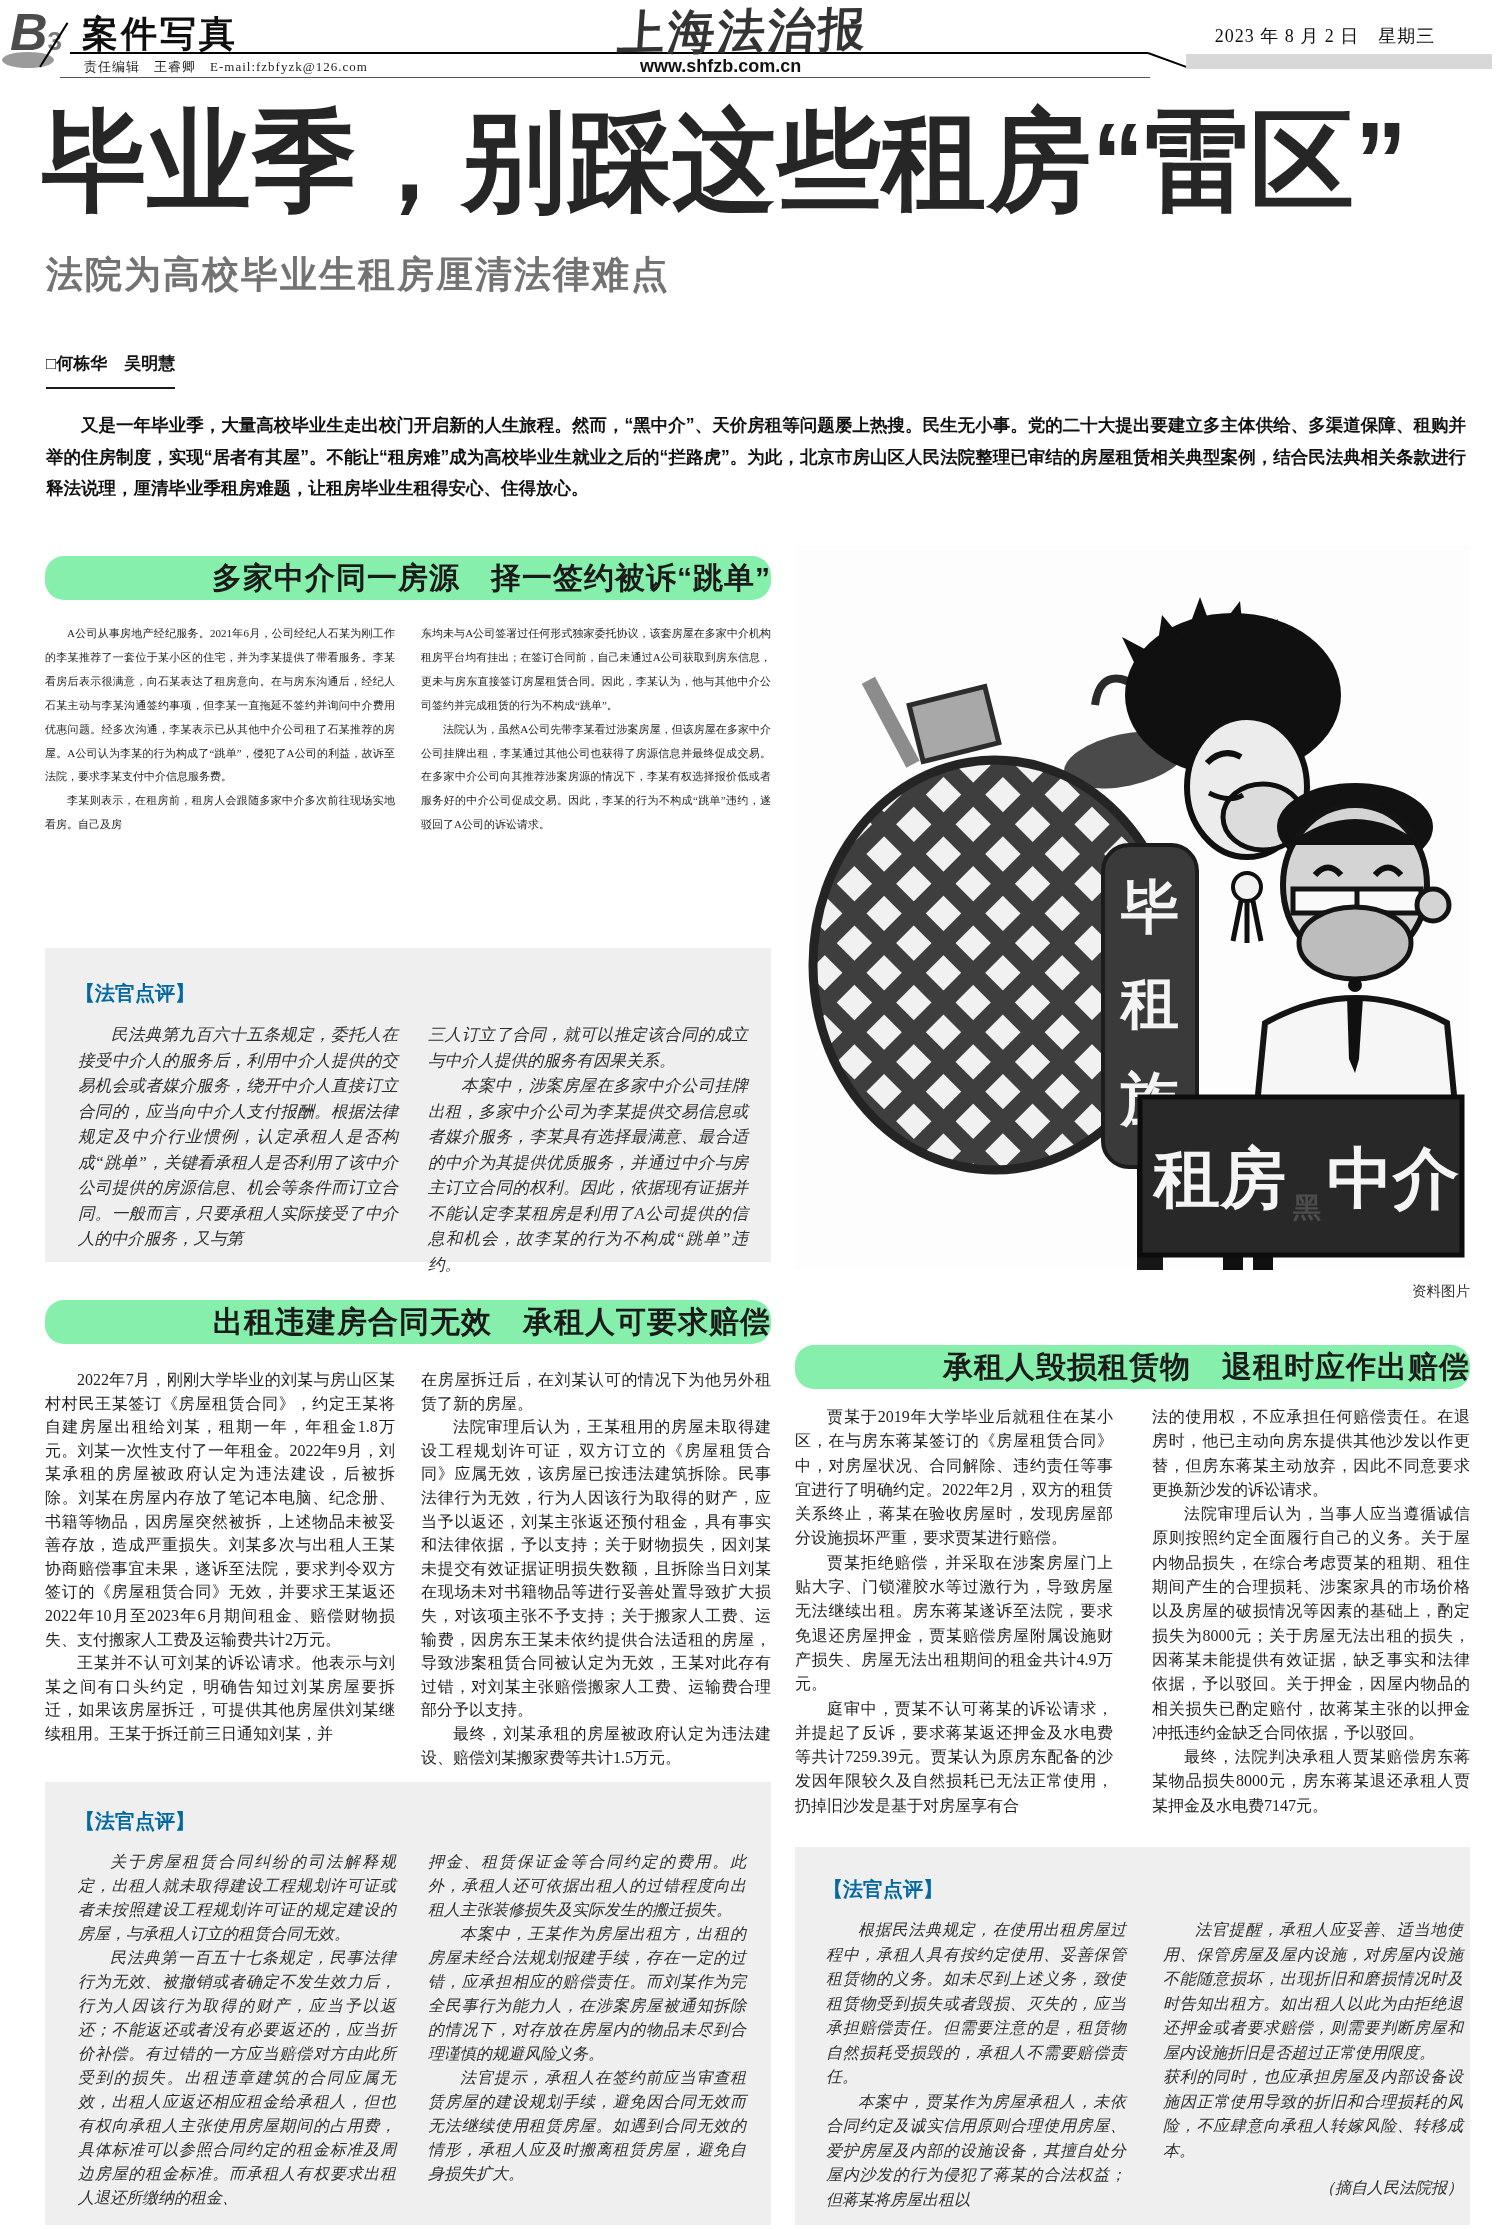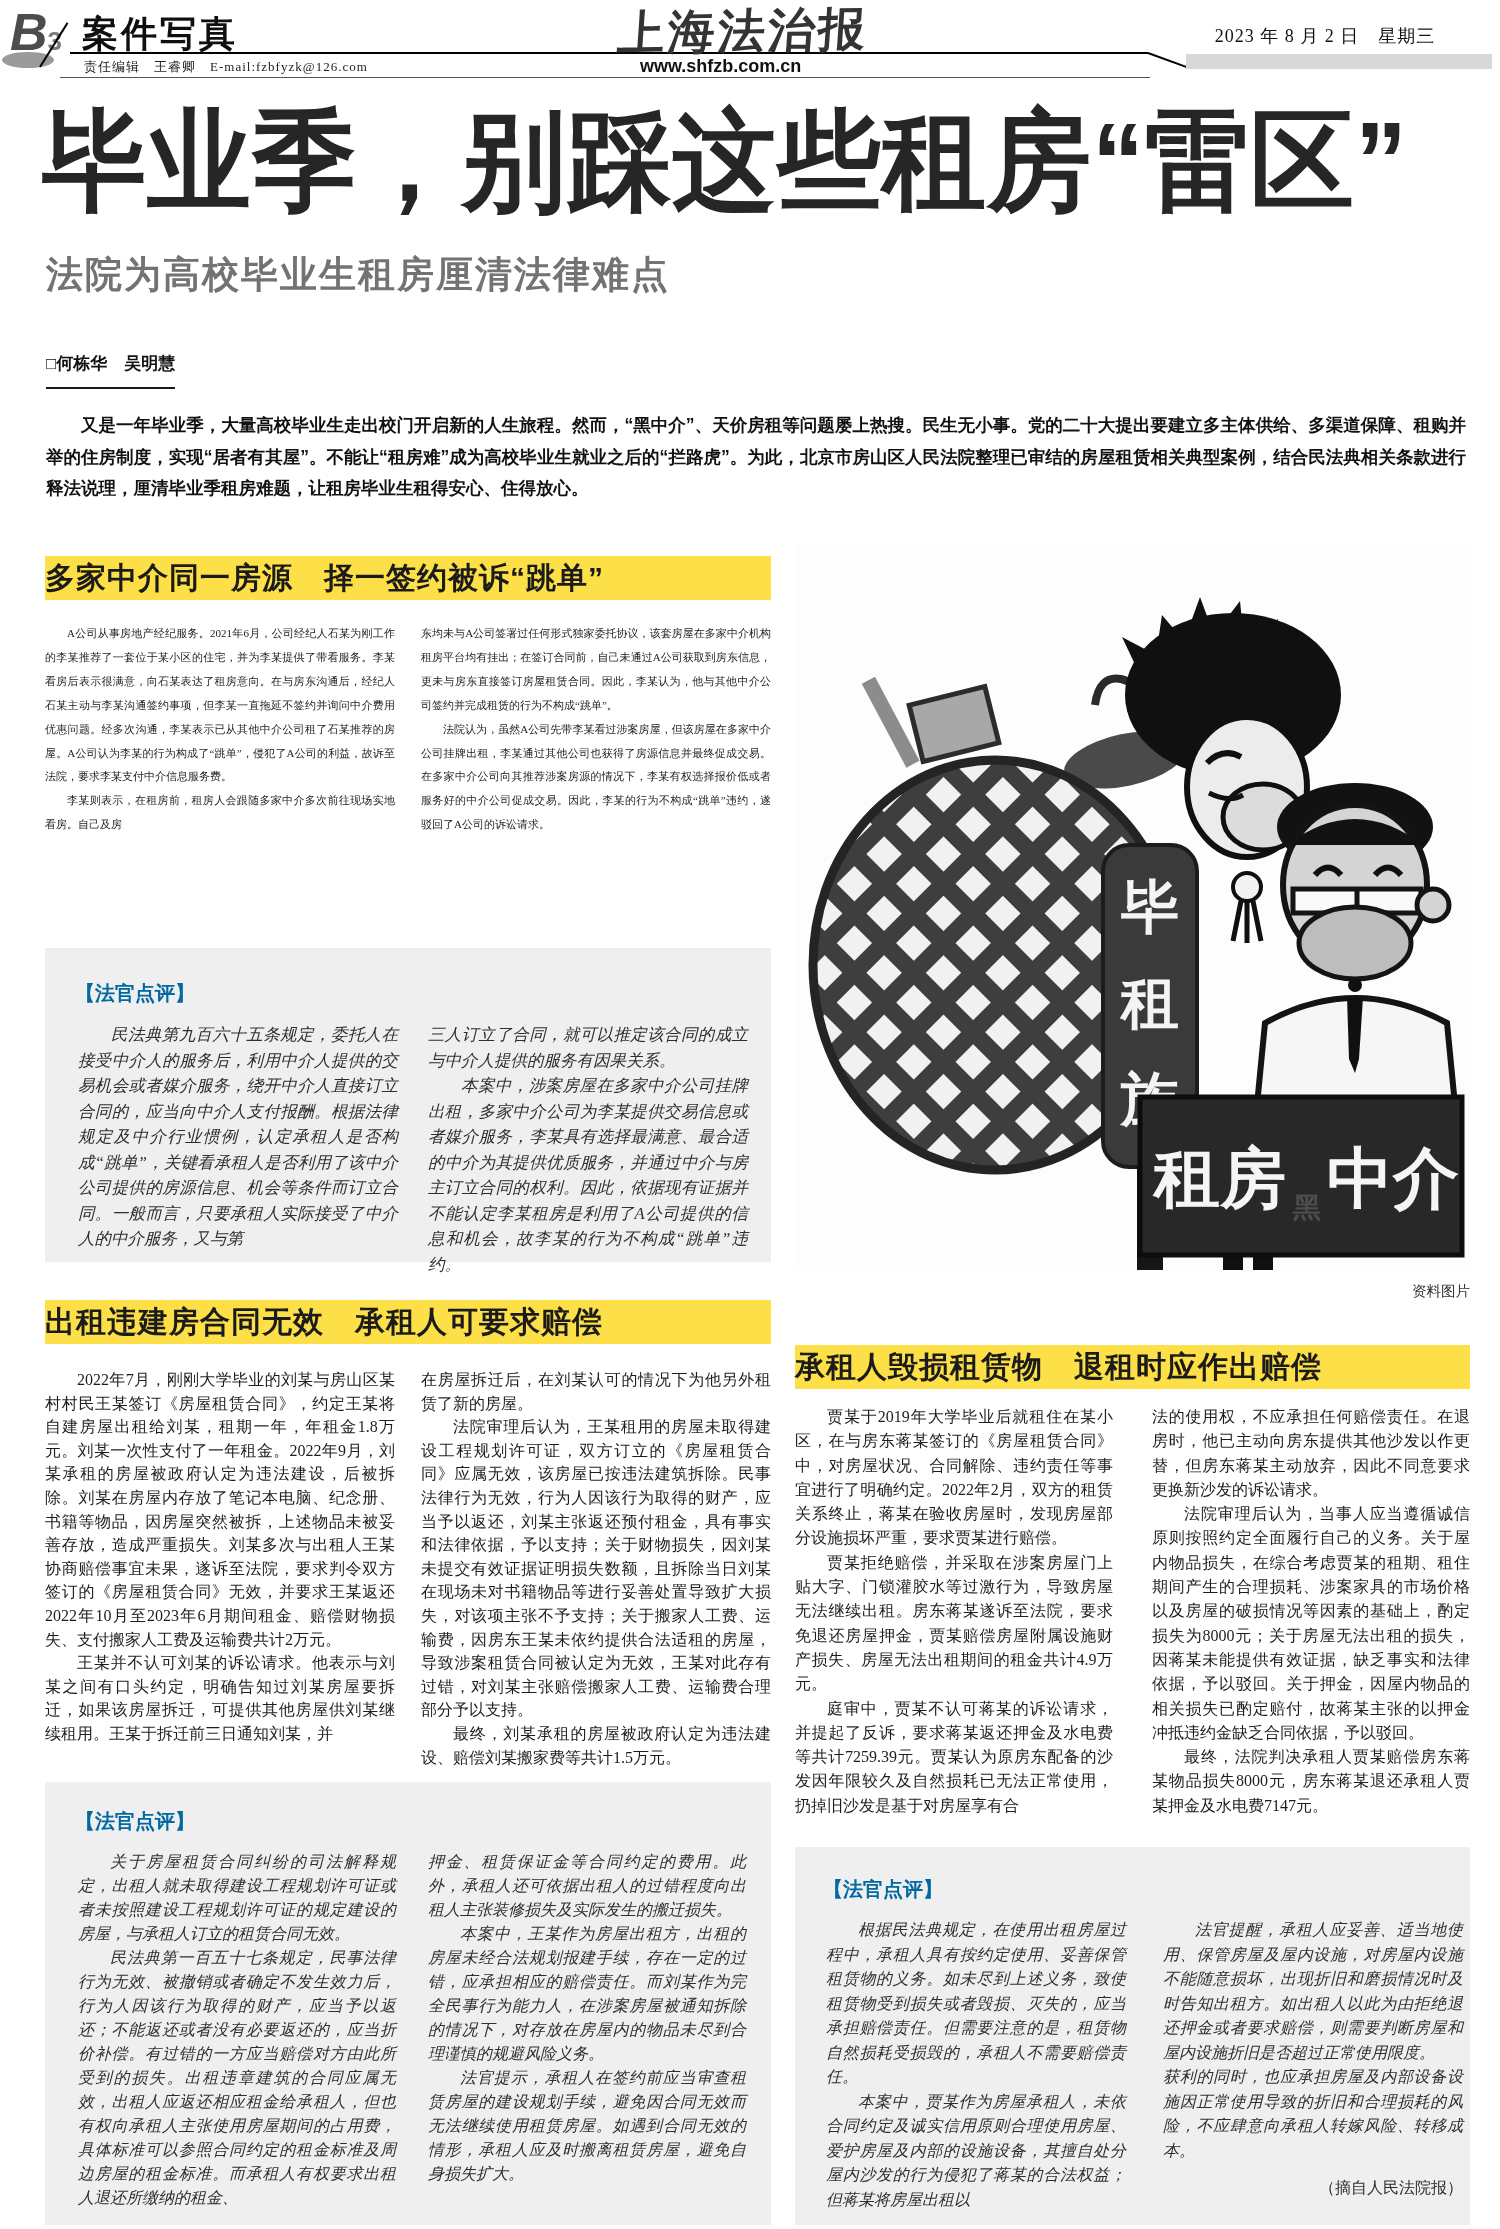--- a/index.html
+++ b/index.html
@@ -28,36 +28,36 @@
                  color:#262626;letter-spacing:1px;line-height:1.05;white-space:nowrap;
                  transform:scaleY(1.06);transform-origin:top left;}
   .sub-headline{font-family:"Liberation Sans",sans-serif;font-weight:bold;font-size:37px;
                 color:#737373;letter-spacing:2px;}
   .byline{font-family:"Liberation Sans",sans-serif;font-weight:bold;font-size:17px;color:#111;
           border-bottom:2px solid #1a1a1a;padding-bottom:12px;text-align:center;}
   .intro{font-family:"Liberation Sans",sans-serif;font-weight:bold;font-size:17.5px;color:#111;
          line-height:31.5px;text-align:justify;text-indent:2em;}
 
   
-  .band{background:#fde047;text-align:left;}
+  .band{background:#86efac;text-align:right;border-radius:19px;}
   .band-title{font-family:"Liberation Sans",sans-serif;font-weight:900;font-size:30px;
               color:#1b1b1b;letter-spacing:1px;line-height:44px;white-space:nowrap;}
   .col{text-align:justify;}
   .pp{margin:0;}
   .ind{text-indent:2em;}
   .a1{font-size:11px;line-height:23.9px;}
   .a2{font-size:16px;line-height:23.6px;}
   .a3{font-size:16px;line-height:24.3px;}
   .comment-box{background:#efefef;}
   .comment-label{font-family:"Liberation Sans",sans-serif;font-weight:bold;font-size:20px;color:#0369a1;}
   .cmt{font-style:italic;color:#2e2e2e;}
   .c1{font-size:16.5px;line-height:25.5px;}
   .c2{font-size:16px;line-height:24px;}
   .c3{font-size:16px;line-height:24.5px;}
-  .source-line{text-align:right;font-size:16px;color:#2e2e2e;}
+  .source-line{text-align:right;font-size:16px;font-style:italic;color:#2e2e2e;}
   .caption{font-size:14.5px;color:#333;text-align:right;}
 </style>
 </head>
 <body>
 
 <div class="abs" style="left:10px;top:6px;">
   <span class="badge-b">B</span><span class="badge-3">3</span>
 </div>
 <div class="abs badge-shadow" style="left:2px;top:52px;"></div>
 <div class="abs diag" style="left:40px;top:66px;width:52px;transform:rotate(-58deg);"></div>

